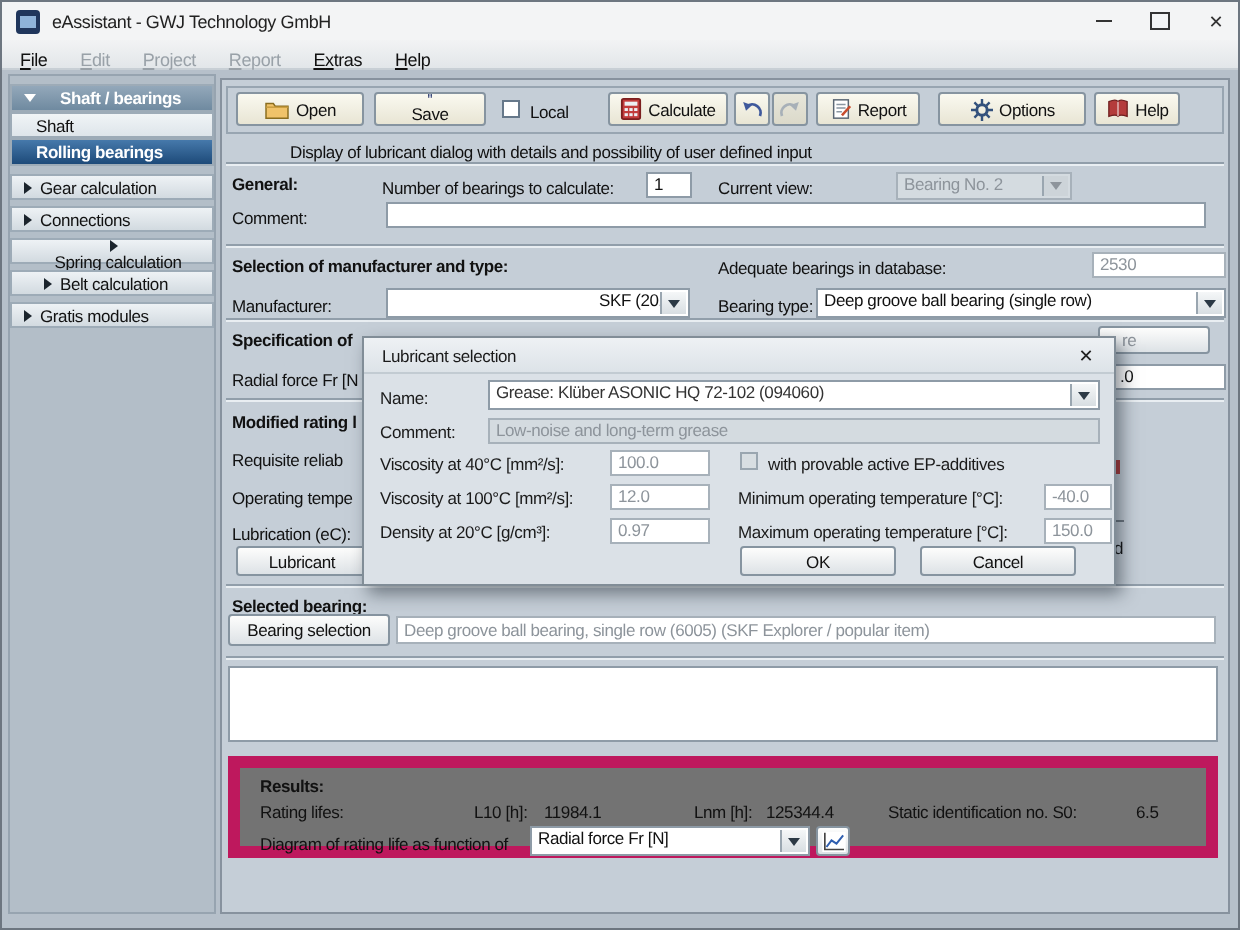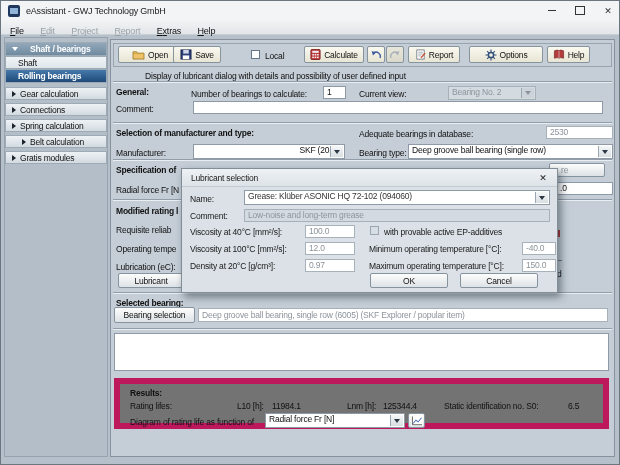--- a/index.html
+++ b/index.html
@@ -89,21 +89,21 @@
     <span>Rolling bearings</span>
   </div>
   <div class="side-item" style="top:86px;height:13px;">
     <span class="tri-r"></span>
     <span>Gear calculation</span>
   </div>
   <div class="side-item" style="top:102px;height:13px;">
     <span class="tri-r"></span>
     <span>Connections</span>
   </div>
-  <div class="side-item" style="top:118px;height:13px;">
+  <div class="side-item" style="top:118px;height:13px;flex-direction:column;">
     <span class="tri-r"></span>
     <span>Spring calculation</span>
   </div>
   <div class="side-item" style="top:134px;height:13px;padding-left:16px;">
     <span class="tri-r"></span>
     <span>Belt calculation</span>
   </div>
   <div class="side-item" style="top:150px;height:13px;">
     <span class="tri-r"></span>
     <span>Gratis modules</span>
@@ -112,21 +112,21 @@
   <div class="abs" style="left:109px;top:38px;width:505px;height:418px;background:#c5ced7;border:1px solid #87929e;box-sizing:border-box;"></div>
 
   <div class="abs" style="left:112px;top:42px;width:499px;height:24px;border:1px solid #98a5b1;box-sizing:border-box;"></div>
   <div class="btn tbtn" style="left:117px;top:45px;width:64px;height:17px;">
     <svg width="13" height="11" viewBox="0 0 14 12">
         <path d="M1 3 h4 l1 1.5 h7 v6.5 h-12 z" fill="#f0c36a" stroke="#8a6d1f" stroke-width="0.8"></path>
         <path d="M1 5 h12" stroke="#c79b3b" stroke-width="0.8"></path>
       </svg>
     <span>Open</span>
   </div>
-  <div class="btn tbtn" style="left:172px;top:45px;width:48px;height:17px;">
+  <div class="btn tbtn" style="left:186px;top:45px;width:56px;height:17px;flex-direction:column;">
     <svg width="12" height="11" viewBox="0 0 13 12">
         <rect x="1" y="1" width="11" height="10" fill="#2c3d7a" stroke="#18244d"></rect>
         <rect x="3.5" y="1" width="6" height="4" fill="#cfd6e8"></rect>
         <rect x="3" y="7" width="7" height="4" fill="#fff"></rect>
       </svg>
     <span>Save</span>
   </div>
   <div class="cb" style="left:250px;top:49px;"></div>
   <div class="lbl" style="left:264px;top:50px;">Local</div>
   <div class="btn tbtn" style="left:303px;top:45px;width:60px;height:17px;">

